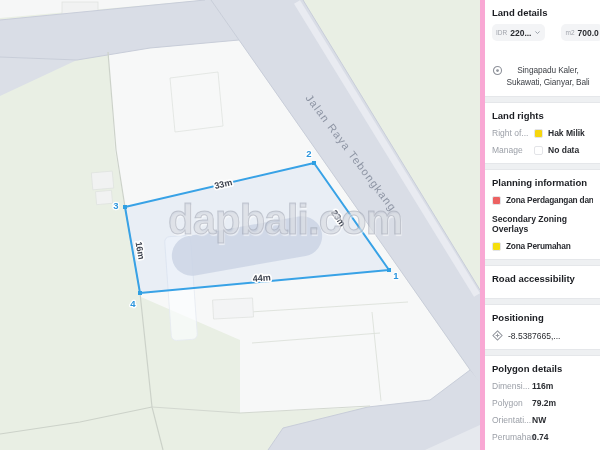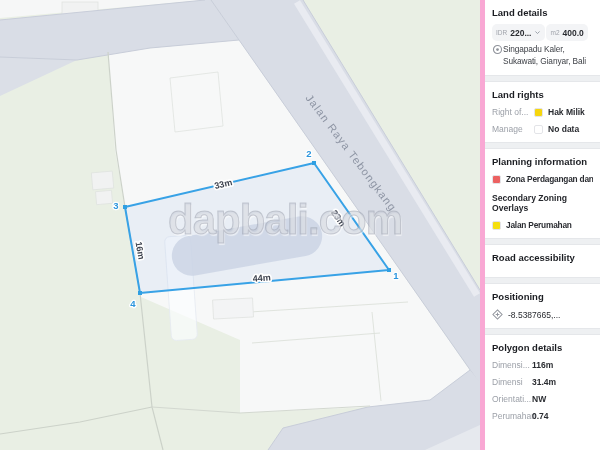--- a/index.html
+++ b/index.html
@@ -23,22 +23,22 @@
   .section{padding:7px 7px 8px 7px;}
   .band{height:5px;background:#eef0f2;border-top:1px solid #e5e7ea;border-bottom:1px solid #e5e7ea;}
   .h{font-size:9.5px;font-weight:700;color:#1b1d22;margin:0 0 6px 0;}
   .row{display:flex;align-items:center;margin-top:7px;white-space:nowrap;overflow:hidden;}
   .chip{display:inline-flex;align-items:center;gap:3px;background:#f3f4f6;border-radius:5px;height:17px;
     padding:0 4px;box-sizing:border-box;}
   .chip.outline{background:#fff;border:1px solid #dcdee3;}
   .chip .pre{font-size:6.5px;color:#a0a3ab;}
   .chip .val{font-size:8.5px;font-weight:600;color:#2a2c31;}
   .chev{width:7px;height:7px;flex:none;}
-  .chips{display:flex;gap:1px;align-items:flex-end;}
-  .loc{display:flex;margin-top:3px;}
+  .chips{display:flex;gap:16px;align-items:flex-end;}
+  .loc{display:flex;margin-top:24px;text-align:center;}
   .loc .txt{font-size:8.3px;color:#3c3f45;line-height:1.4;letter-spacing:-0.1px;width:94px;}
   .lab{color:#9ca0a8;flex:none;}
   .lab.w42{width:42px;}
   .lab.w40{width:40px;}
   .swatch{width:9px;height:9px;border-radius:2px;background:#fff;border:1px solid #e3e4e8;flex:none;
     box-sizing:border-box;margin-right:5px;}
   .value{font-weight:600;color:#2a2c31;}
   .ztext{font-size:8.3px;font-weight:600;color:#2a2c31;letter-spacing:-0.2px;}
   .subh{font-size:8.6px;font-weight:600;color:#26282d;margin-top:9px;}
   .note{color:#55585e;margin-left:6px;}
@@ -136,21 +136,21 @@
       <div class="chips">
         <div class="chip">
           <span class="pre">IDR</span>
           <span class="val">220...</span>
           <svg class="chev" viewBox="0 0 10 10">
             <polyline points="2,3.5 5,6.5 8,3.5" fill="none" stroke="#9aa0a8" stroke-width="1.4"></polyline>
             </svg>
         </div>
         <div class="chip">
           <span class="pre">m2</span>
-          <span class="val">400.0</span>
+          <span class="val">700.0</span>
         </div>
       </div>
       <div class="loc">
         <svg width="11" height="11" viewBox="0 0 12 12" class="icon-gray">
           <circle cx="6" cy="6" r="4.4" fill="none" stroke="#8f939b" stroke-width="1.2"></circle>
           <circle cx="6" cy="6" r="1.5" fill="#8f939b"></circle>
           </svg>
         <div class="txt">Singapadu Kaler, Sukawati, Gianyar, Bali</div>
       </div>
     </div>
@@ -173,21 +173,21 @@
 
     <div class="section">
       <div class="h">Planning information</div>
       <div class="row">
         <span class="swatch" style="background: rgb(236, 97, 97);"></span>
         <span class="ztext">Zona Perdagangan dan Jasa</span>
       </div>
       <div class="subh">Secondary Zoning Overlays</div>
       <div class="row">
         <span class="swatch" style="background: rgb(245, 223, 14);"></span>
-        <span class="ztext">Jalan Perumahan</span>
+        <span class="ztext">Zona Perumahan</span>
       </div>
     </div>
     <div class="band"></div>
 
     <div class="section">
       <div class="h">Road accessibility</div>
     </div>
     <div class="band"></div>
 
     <div class="section">
@@ -203,22 +203,22 @@
     </div>
     <div class="band"></div>
 
     <div class="section">
       <div class="h">Polygon details</div>
       <div class="row">
         <span class="lab w40">Dimensi...</span>
         <span class="value">116m</span>
       </div>
       <div class="row">
-        <span class="lab w40">Dimensi</span>
-        <span class="value">31.4m</span>
+        <span class="lab w40">Polygon</span>
+        <span class="value">79.2m</span>
       </div>
       <div class="row">
         <span class="lab w40">Orientati...</span>
         <span class="value">NW</span>
       </div>
       <div class="row">
         <span class="lab w40">Perumahan</span>
         <span class="value">0.74</span>
       </div>
     </div>

